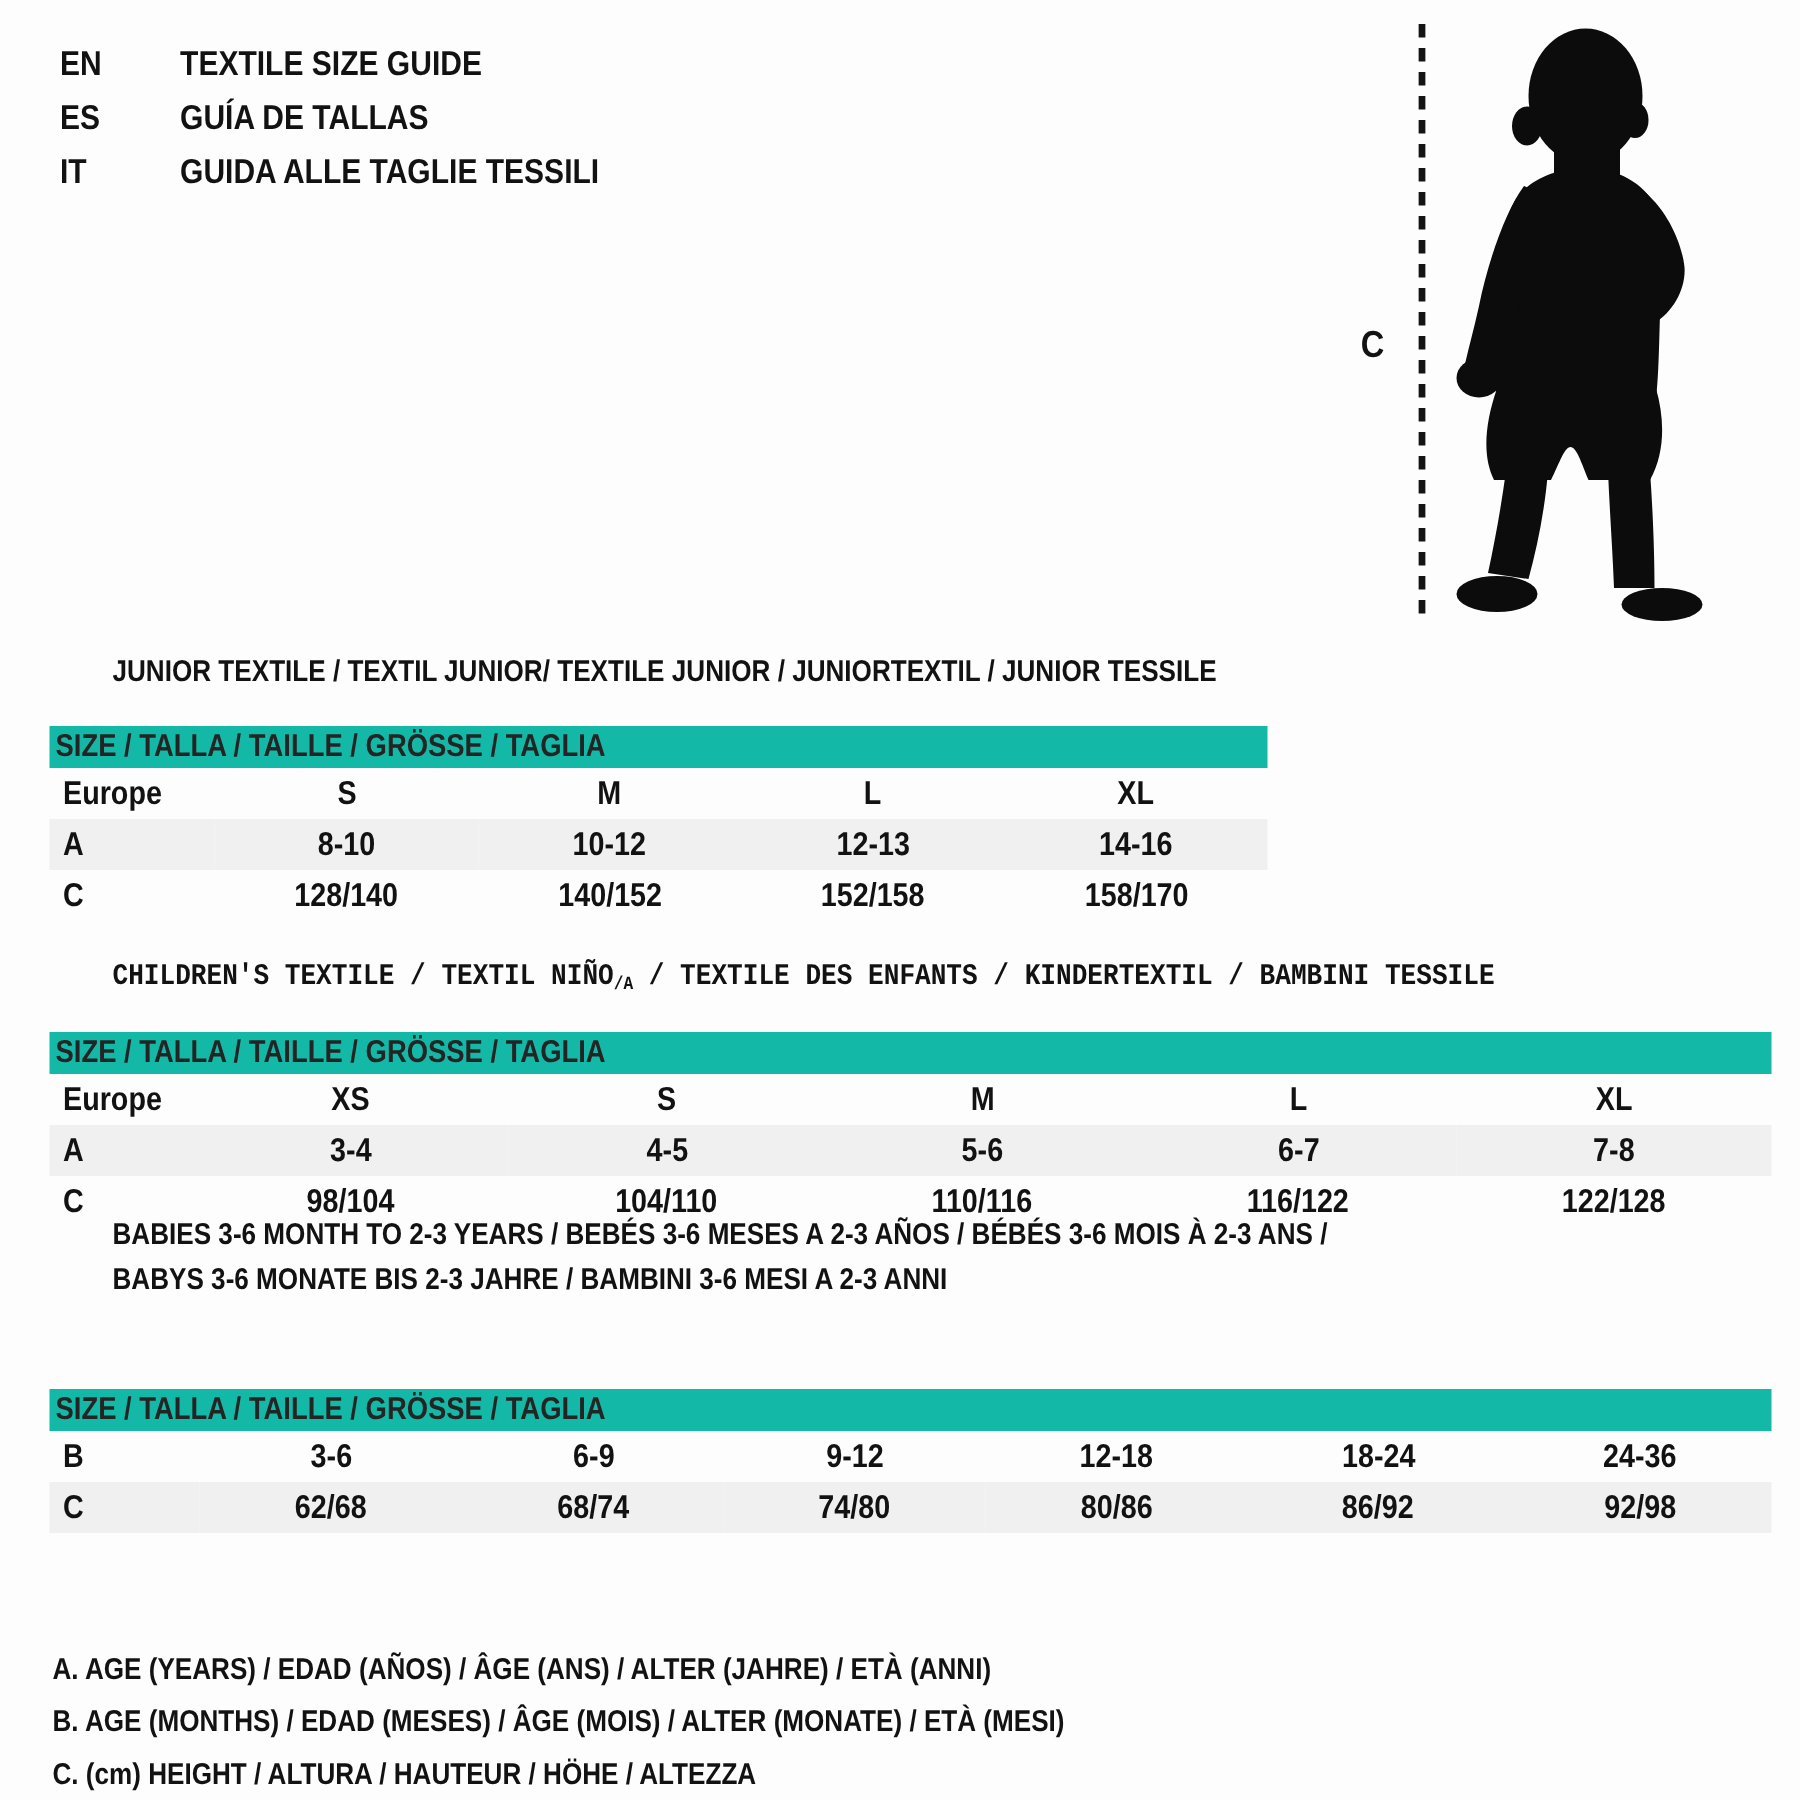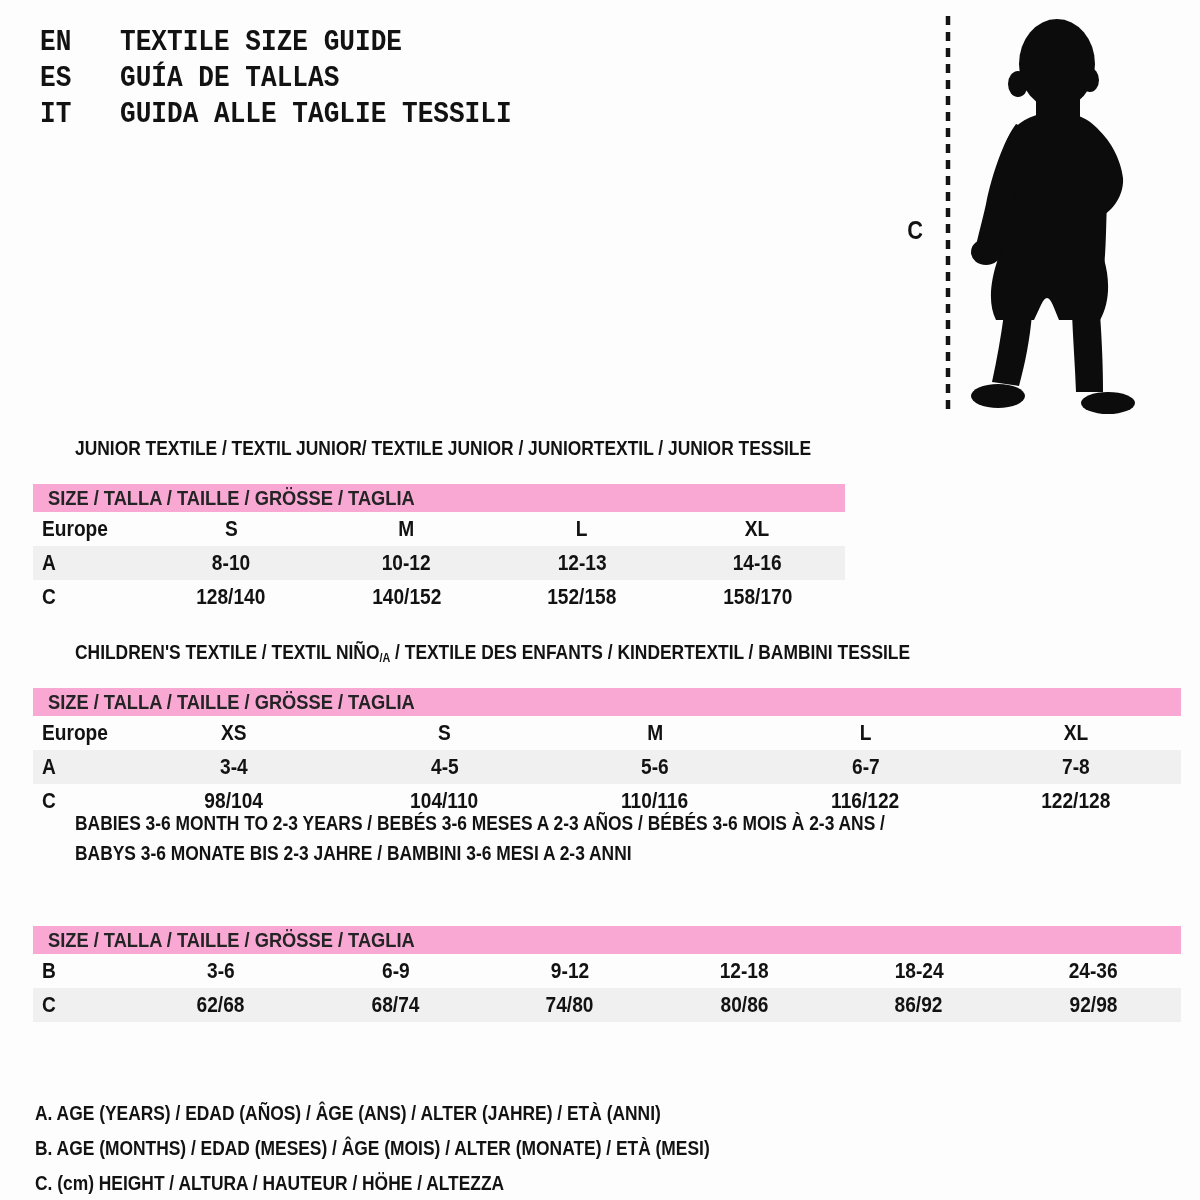--- a/index.html
+++ b/index.html
@@ -7,34 +7,34 @@
     width:1200px;height:1200px;position:relative;background:#fdfdfd;
     font-family:"Liberation Sans","DejaVu Sans",sans-serif;
     font-weight:bold;color:#121212;overflow:hidden;
   }
   
   .cx{display:inline-block;white-space:nowrap;transform:scaleX(0.87);transform-origin:0 50%;}
   .cxc{display:inline-block;white-space:nowrap;transform:scaleX(0.87);transform-origin:50% 50%;}
 
   
   .lang-list{position:absolute;left:40px;top:24px;}
-  .lang-row{height:36px;line-height:36px;font-size:30px;font-family:Liberation Mono, monospace;}
+  .lang-row{height:36px;line-height:36px;font-size:23px;}
   .lang-code{display:inline-block;min-width:92px;}
 
   
   .dash-line{position:absolute;left:944px;top:16px;}
   .c-label{position:absolute;left:906px;top:216px;font-size:25px;}
   .baby{position:absolute;left:958px;top:14px;}
 
   
   .section-title{position:absolute;font-size:20px;line-height:22px;margin-left:40px;}
   .title-sub{font-size:0.62em;vertical-align:-0.28em;}
   .size-bar{
-    position:absolute;height:28px;line-height:28px;background:#f9a8d4;
-    box-sizing:border-box;padding-left:15px;font-size:21px;color:#242424;
+    position:absolute;height:28px;line-height:28px;background:#14b8a6;
+    box-sizing:border-box;padding-left:4px;font-size:21px;color:#242424;
   }
   .size-table{position:absolute;border-collapse:collapse;table-layout:fixed;}
   .size-table td{height:34px;padding:0;font-size:22px;text-align:center;vertical-align:middle;}
   .size-table td.lbl{text-align:left;padding-left:9px;margin-top:36px;}
   .size-table tr:nth-child(even){background:#f0f0f0;}
 
   
   .title-line{height:30px;line-height:30px;}
 
   
@@ -126,21 +126,21 @@
     <tr>
       <td class="lbl"><span class="cx">C</span></td>
       <td><span class="cxc">128/140</span></td>
       <td><span class="cxc">140/152</span></td>
       <td><span class="cxc">152/158</span></td>
       <td><span class="cxc">158/170</span></td>
     </tr>
   </tbody>
 </table>
 
-<div class="section-title" style="left:35px;top:641px;">
+<div class="section-title" style="left:35px;top:641px;font-family:Liberation Mono, monospace;">
   <span class="cx"><span>CHILDREN'S TEXTILE / TEXTIL NIÑO</span><span class="title-sub">/A</span><span> / TEXTILE DES ENFANTS / KINDERTEXTIL / BAMBINI TESSILE</span></span>
 </div>
 <div class="size-bar" style="left:33px;top:688px;width:1148px;">
   <span class="cx">SIZE / TALLA / TAILLE / GRÖSSE / TAGLIA</span>
 </div>
 <table class="size-table" style="left:33px;top:716px;width:1148px;">
   <colgroup>
       <col style="width:95px">
       <col style="width:211px">
       <col style="width:211px">

